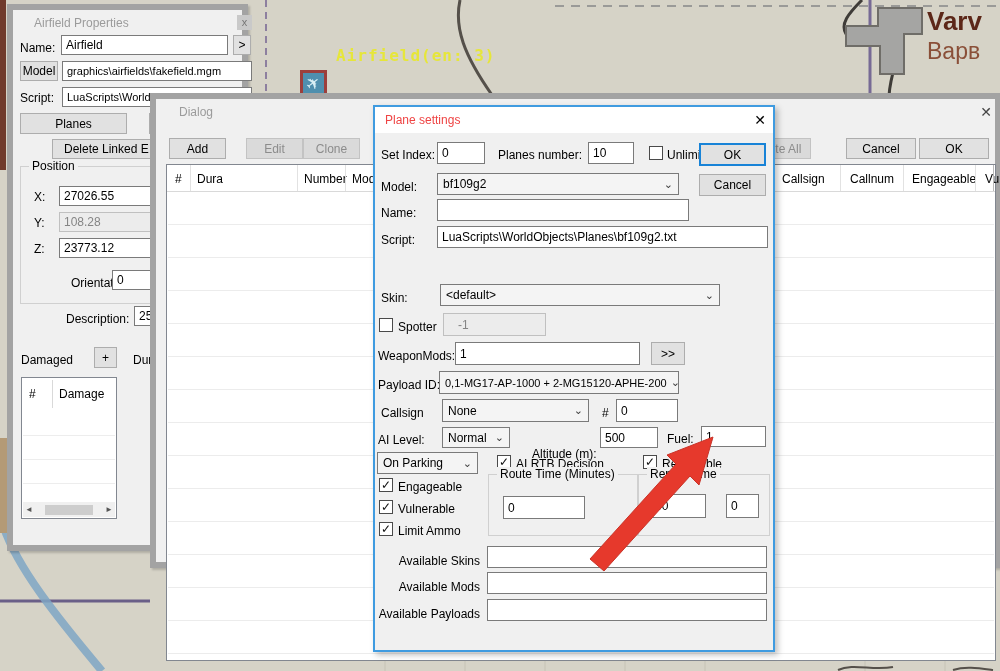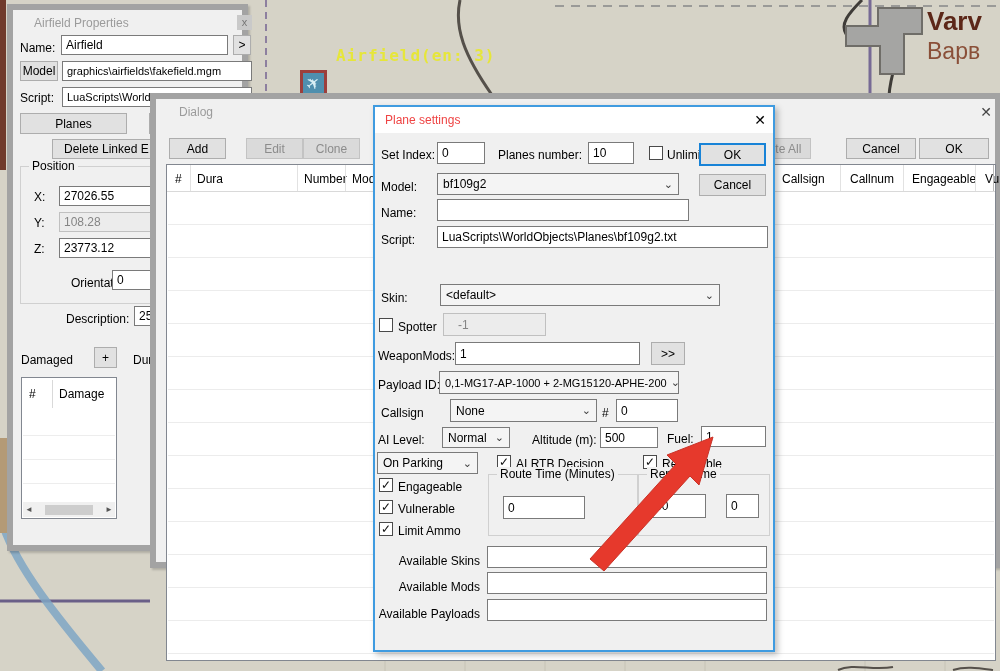--- a/index.html
+++ b/index.html
@@ -197,33 +197,33 @@
     <input class="inp" style="left: 80px; top: 235px; width: 185px; height: 23px;" value="1">
     <div class="btn" style="left:276px;top:235px;width:34px;height:23px;">&gt;&gt;</div>
 
     <div class="lbl" style="left:3px;top:271px;">Payload ID:</div>
     <div class="combo" style="left:64px;top:264px;width:240px;height:23px;font-size:11px;">
       <span>0,1-MG17-AP-1000 + 2-MG15120-APHE-200</span>
       <span class="chev">⌄</span>
     </div>
 
     <div class="lbl" style="left:6px;top:299px;">Callsign</div>
-    <div class="combo" style="left:75px;top:292px;width:147px;height:23px;">
+    <div class="combo" style="left:67px;top:292px;width:147px;height:23px;">
       <span>None</span>
       <span class="chev">⌄</span>
     </div>
     <div class="lbl" style="left:227px;top:299px;">#</div>
     <input class="inp" style="left: 241px; top: 292px; width: 62px; height: 23px;" value="0">
 
     <div class="lbl" style="left:3px;top:326px;">AI Level:</div>
     <div class="combo" style="left:67px;top:320px;width:68px;height:21px;">
       <span>Normal</span>
       <span class="chev">⌄</span>
     </div>
-    <div class="lbl" style="left:157px;top:326px;text-align:center;">Altitude (m):</div>
+    <div class="lbl" style="left:157px;top:340px;text-align:center;">Altitude (m):</div>
     <input class="inp" style="left: 225px; top: 320px; width: 58px; height: 21px;" value="500">
     <div class="lbl" style="left:292px;top:325px;">Fuel:</div>
     <input class="inp" style="left: 326px; top: 319px; width: 65px; height: 21px;" value="1">
 
     <div class="combo" style="left:2px;top:345px;width:101px;height:22px;">
       <span>On Parking</span>
       <span class="chev">⌄</span>
     </div>
     <span class="cb" style="left:122px;top:348px;">✓</span>
     <div class="lbl" style="left:141px;top:350px;">AI RTB Decision</div>

